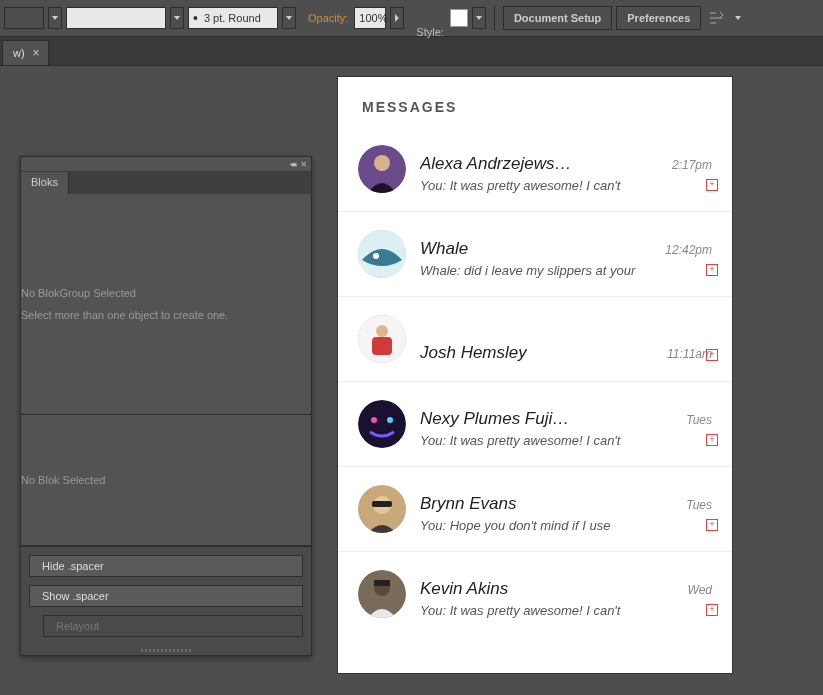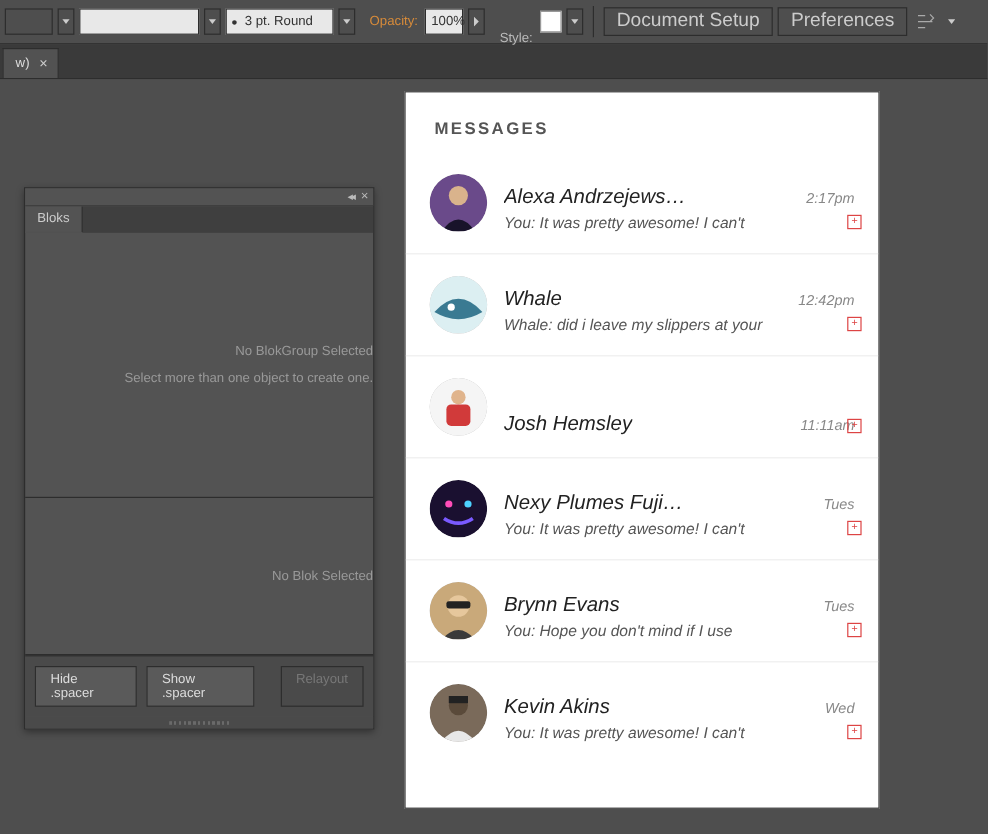--- a/index.html
+++ b/index.html
@@ -52,24 +52,25 @@
     color: #d78b3a;
     font-size: 11px;
     margin: 0 2px 0 8px;
   }
   .tb-label.gray { color: #bbb; margin-top: 28px; }
   .tb-button {
     height: 22px;
     background: #4e4e4e;
     border: 1px solid #2d2d2d;
     color: #ccc;
-    font-size: 16px;
+    font-size: 11px;
     padding: 0 10px;
     display: flex; align-items: center;
     cursor: pointer;
+    font-weight: bold;
   }
   .tb-swatch {
     width: 16px; height: 16px;
     background: #fff;
     border: 1px solid #999;
   }
   .tb-divider {
     width: 1px; height: 26px;
     background: #2d2d2d;
     margin: 0 4px;
@@ -141,35 +142,36 @@
     border-bottom: 1px solid #535353;
     height: 22px;
     box-sizing: border-box;
   }
   .panel-body {
     padding: 0;
   }
   .panel-section {
     height: 220px;
     display: flex; flex-direction: column;
-    align-items: flex-end; justify-content: center;
+    align-items: flex-start; justify-content: center;
     color: #999;
     font-size: 11px;
     text-align: center;
     gap: 10px;
     border-bottom: 1px solid #2d2d2d;
   }
   .panel-section.small { height: 130px; }
   .panel-footer {
     background: #4a4a4a;
     border-top: 1px solid #2d2d2d;
     padding: 8px;
     display: flex;
     gap: 8px;
     justify-content: space-between;
+    flex-direction: column;
   }
   .panel-btn {
     background: #5a5a5a;
     border: 1px solid #2d2d2d;
     color: #ddd;
     font-size: 11px;
     padding: 4px 12px;
     cursor: pointer;
   }
   .panel-btn.disabled {

